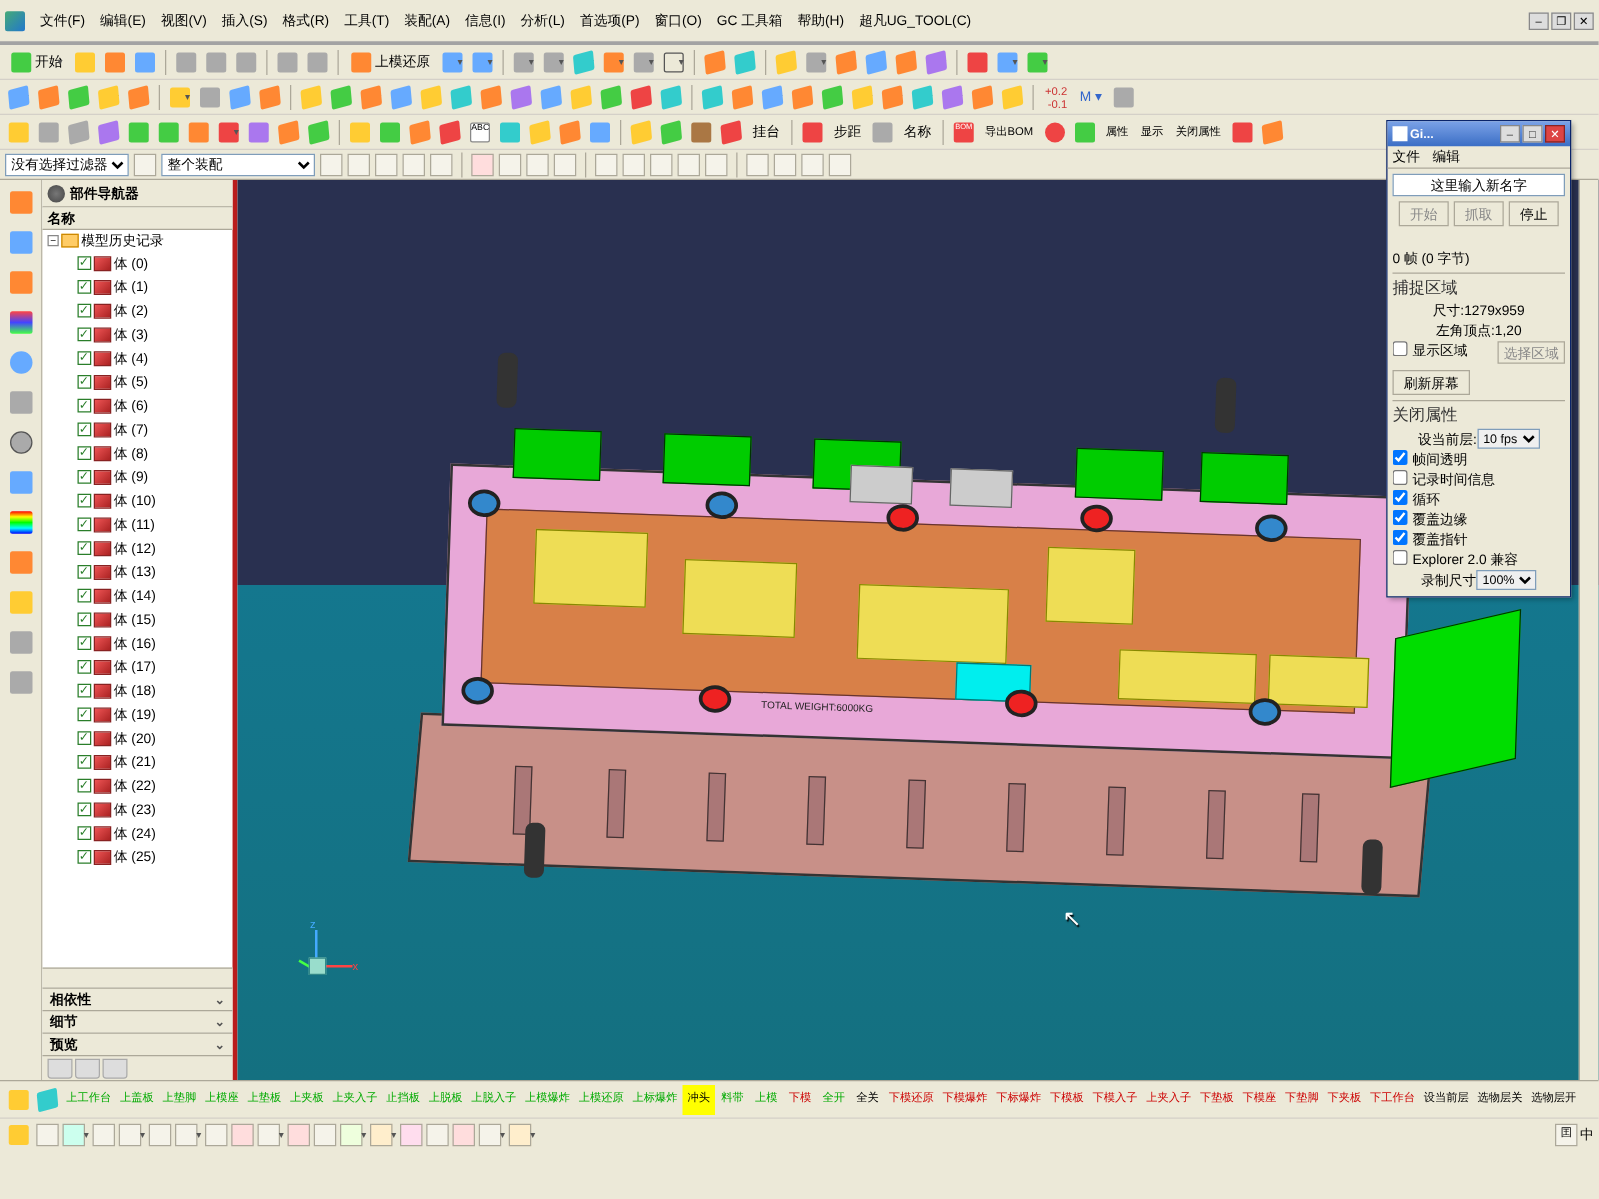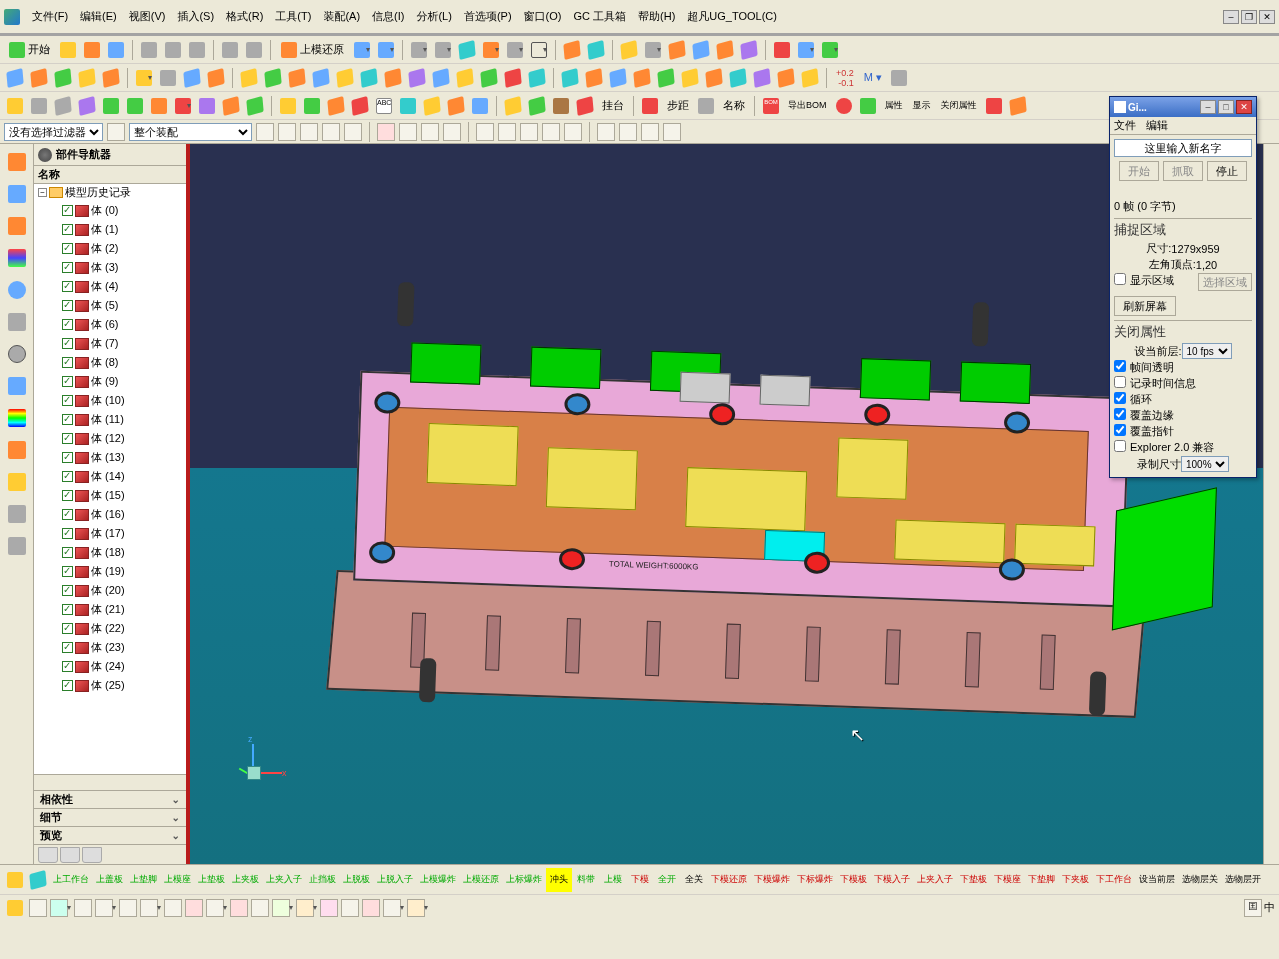--- a/index.html
+++ b/index.html
@@ -89,21 +89,21 @@
 .triad .axis-y { position: absolute; left: 8px; top: 28px; width: 18px; height: 2px; background: #4f4; transform: rotate(30deg); }
 .triad .org { position: absolute; left: 17px; top: 22px; width: 14px; height: 14px; background: #9dc; border: 1px solid #388; }
 .triad .xlbl { position: absolute; left: 52px; top: 24px; color: #f44; font-size: 9px; }
 .triad .zlbl { position: absolute; left: 18px; top: -10px; color: #4af; font-size: 9px; }
 
 .cursor { position: absolute; left: 660px; top: 580px; font-size: 18px; color: #fff; text-shadow: 1px 1px 1px #000; pointer-events: none; }
 
 
 .bottom-bar { height: 30px; background: #ece9d8; border-top: 1px solid #aca899; display: flex; align-items: center; padding: 0 4px; gap: 1px; overflow: hidden; }
 .bb-btn { height: 24px; min-width: 26px; display: flex; flex-direction: column; align-items: center; justify-content: center; padding: 0 2px; border: 1px solid transparent; }
-.bb-btn .lbl { font-size: 9px; line-height: 9px; white-space: nowrap; }
+.bb-btn .lbl { font-size: 9px; line-height: 9px; white-space: nowrap; font-family: Liberation Mono, monospace; }
 .bb-g { color: #0a0; } .bb-r { color: #c00; } .bb-y { background: #ff0 !important; }
 
 .bottom-bar2 { height: 26px; background: #ece9d8; border-top: 1px solid #d4d0c8; display: flex; align-items: center; padding: 0 4px; gap: 3px; }
 
 
 .dialog { position: absolute; right: 22px; top: 96px; width: 148px; background: #ece9d8; border: 1px solid #0a246a; box-shadow: 2px 2px 4px rgba(0,0,0,.3); z-index: 50; }
 .dlg-title { height: 20px; background: linear-gradient(#7ba2e7,#3b6ec5); display: flex; align-items: center; padding: 0 4px; gap: 2px; }
 .dlg-title .ico { width: 12px; height: 12px; background: #fff; }
 .dlg-title .txt { color: #fff; font-weight: bold; flex: 1; font-size: 10px; }
 .dlg-title .btn { width: 16px; height: 14px; background: #d44; border: 1px solid #822; color: #fff; font-size: 9px; text-align: center; line-height: 12px; }

